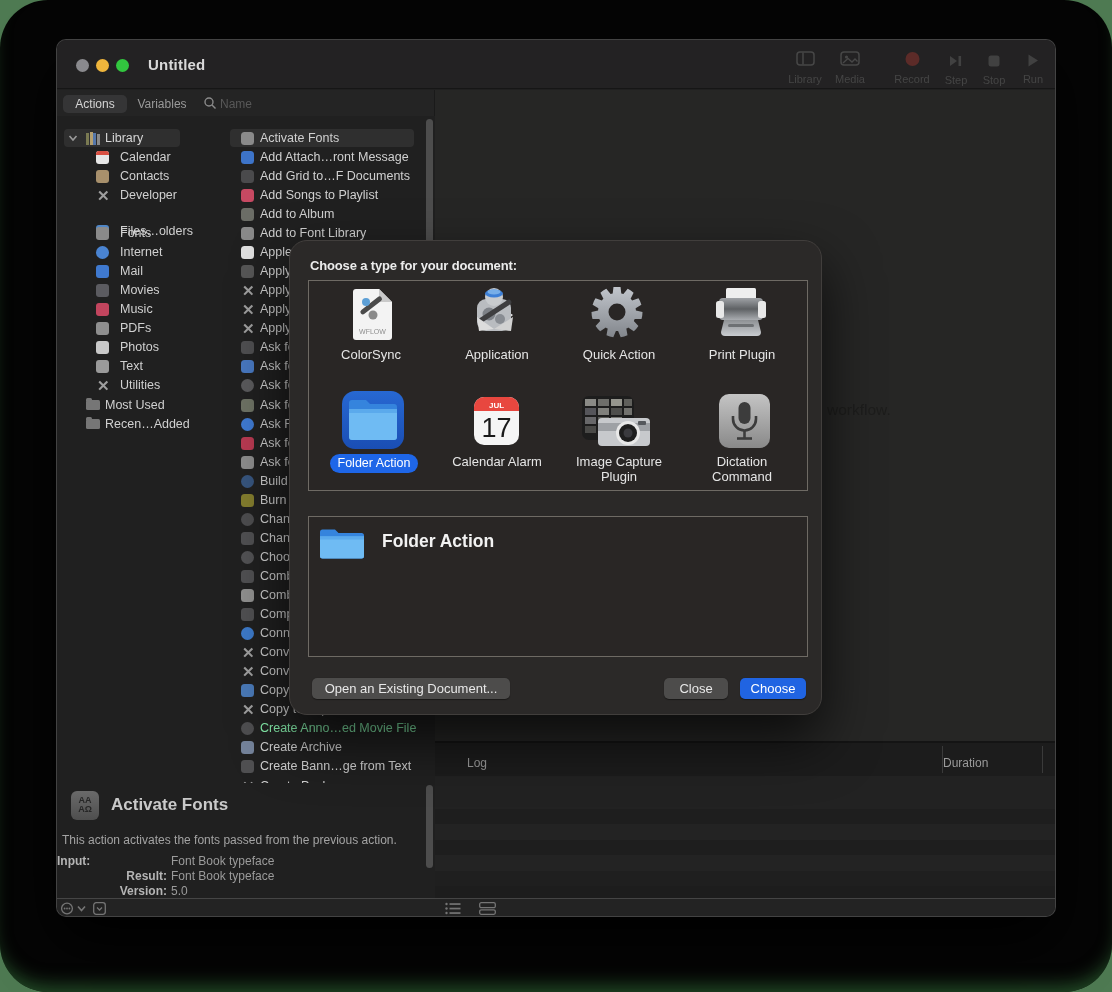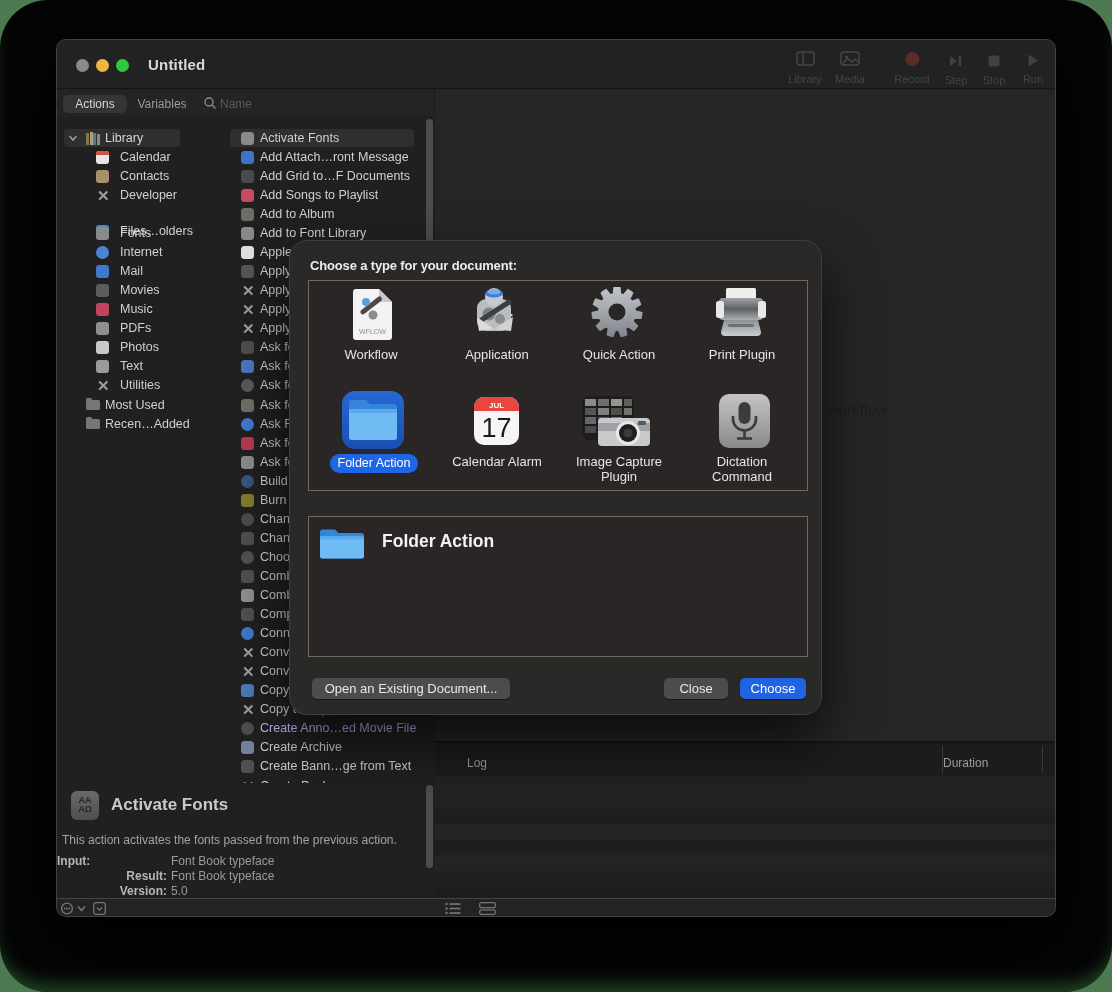--- a/index.html
+++ b/index.html
@@ -346,21 +346,21 @@
         <span class="mtx">Convert CSV Format</span>
       </div>
 <div class="row" style="left:0; top:565.2px; width:378px;">
         <span class="mic" style="top:3px;background:#4a7ab8;"></span>
         <span class="mtx">Copy Finder Items</span>
       </div>
 <div class="row" style="left:0; top:584.3px; width:378px;">
         <span class="xic" style="left:185px;top:3px;">✕</span>
         <span class="mtx">Copy to Clipboard</span>
       </div>
-<div class="row" style="left:0; top:603.4px; width:378px; color:#c4b5fd;">
+<div class="row" style="left:0; top:603.4px; width:378px; color:#86efac;">
         <span class="mic" style="top:3px;border-radius:50%;background:#4e4e50;"></span>
         <span class="mtx">Create Anno…ed Movie File</span>
       </div>
 <div class="row" style="left:0; top:622.4px; width:378px;">
         <span class="mic" style="top:3px;background:#74839b;"></span>
         <span class="mtx">Create Archive</span>
       </div>
 <div class="row" style="left:0; top:641.4px; width:378px;">
         <span class="mic" style="top:3px;background:#505052;"></span>
         <span class="mtx">Create Bann…ge from Text</span>
@@ -510,21 +510,21 @@
           <stop offset="1" stop-color="#898989"></stop>
         </linearGradient>
       </defs>
     <rect x="0" y="0" width="51" height="54" rx="10" fill="url(#dg)"></rect>
     <rect x="19.5" y="8" width="12" height="22" rx="6" fill="#3c3c3c"></rect>
     <path d="M14 22 v3 a11.5 11.5 0 0 0 23 0 v-3" fill="none" stroke="#3c3c3c" stroke-width="2.6"></path>
     <line x1="25.5" y1="37" x2="25.5" y2="44" stroke="#3c3c3c" stroke-width="2.6"></line>
     <line x1="18" y1="44.5" x2="33" y2="44.5" stroke="#3c3c3c" stroke-width="2.6"></line>
   </svg>
 
-  <div class="clbl" style="left:11px; top:107px;">Workflow</div>
+  <div class="clbl" style="left:11px; top:107px;">ColorSync</div>
   <div class="clbl" style="left:137px; top:107px;">Application</div>
   <div class="clbl" style="left:259px; top:107px;">Quick Action</div>
   <div class="clbl" style="left:382px; top:107px;">Print Plugin</div>
   <div id="fa-pill">Folder Action</div>
   <div class="clbl" style="left:137px; top:214px;">Calendar Alarm</div>
   <div class="clbl" style="left:259px; top:214px;">Image Capture<br>Plugin</div>
   <div class="clbl" style="left:382px; top:214px;">Dictation<br>Command</div>
   <div id="dbox2">
     <svg class="abs" style="left:10px; top:11px;" width="46" height="31" viewBox="0 0 46 31">
       <path d="M1 4 a2.5 2.5 0 0 1 2.5 -2.5 H16 l3.5 3.5 H42.5 a2.5 2.5 0 0 1 2.5 2.5 V28 a2.5 2.5 0 0 1 -2.5 2.5 H3.5 a2.5 2.5 0 0 1 -2.5 -2.5 Z" fill="#3584dd"></path>

